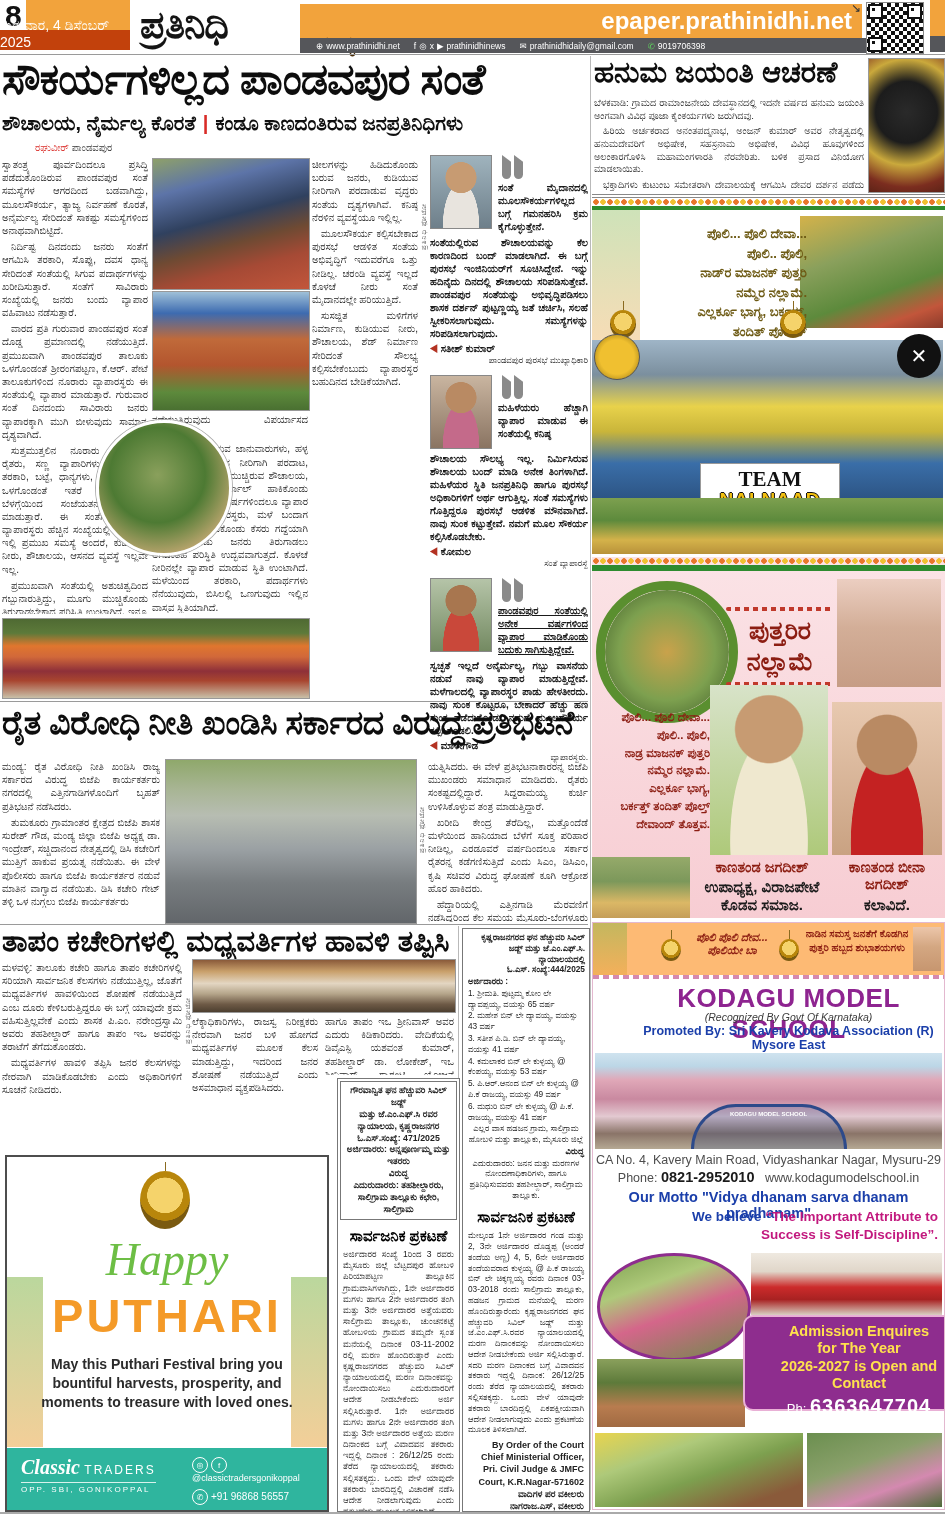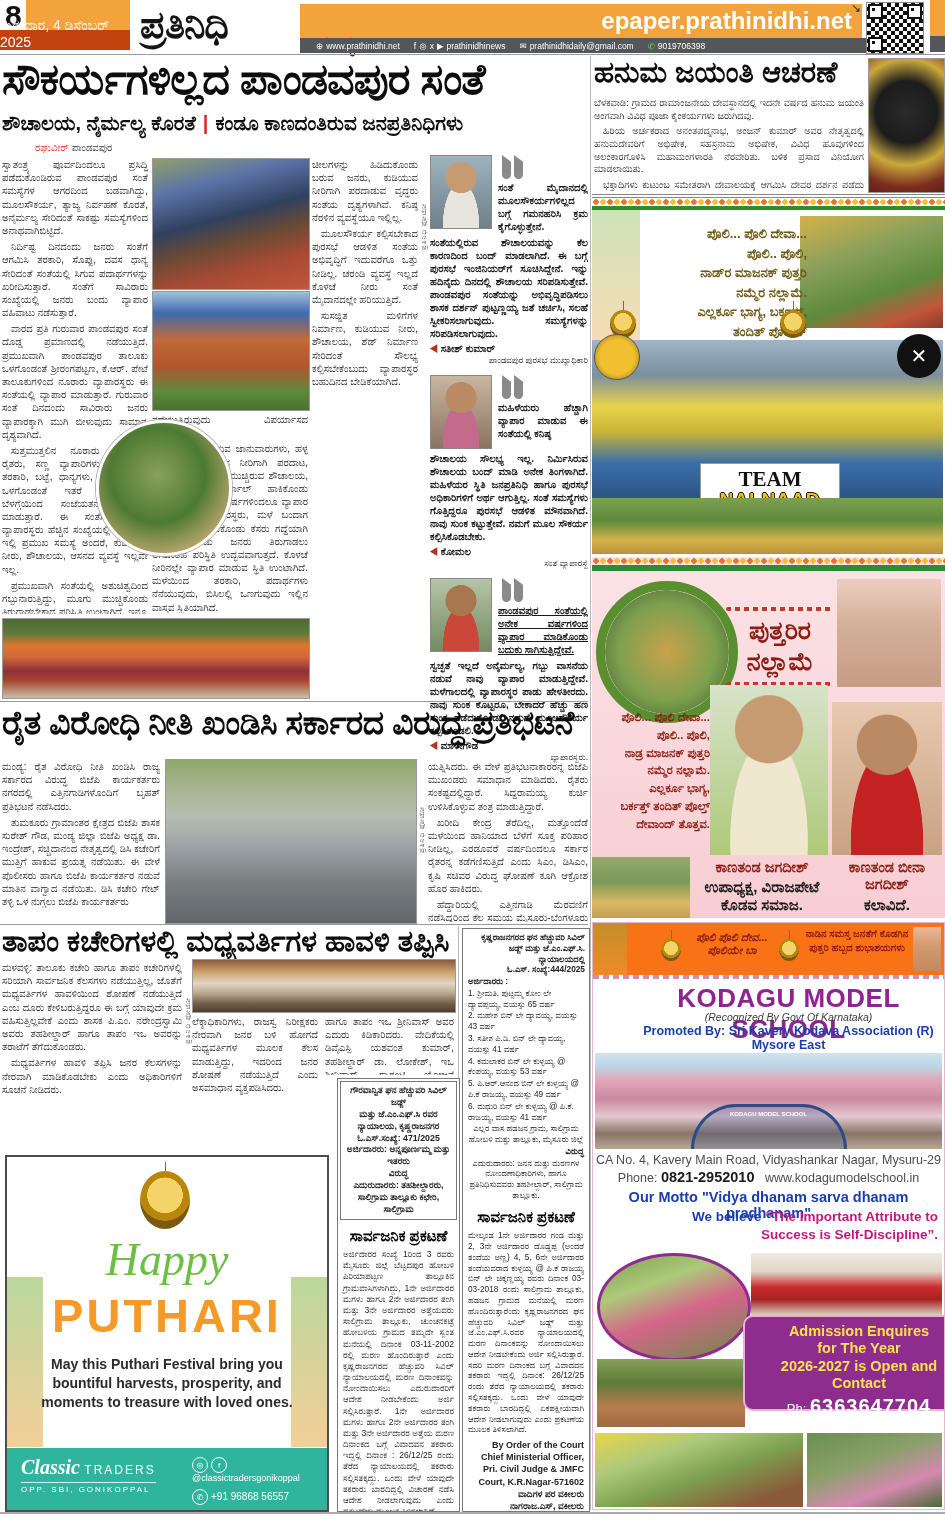--- a/index.html
+++ b/index.html
@@ -424,21 +424,21 @@
       <div class="nname">ಕಾಣತಂಡ ಜಗದೀಶ್</div>
       <div class="nrole">ಉಪಾಧ್ಯಕ್ಷ, ವಿರಾಜಪೇಟೆ ಕೊಡವ ಸಮಾಜ.</div>
     </div>
     <div class="abs" style="left:238px;top:302px;width:114px;">
       <div class="nname">ಕಾಣತಂಡ ಬೀನಾ ಜಗದೀಶ್</div>
       <div class="nrole">ಕಲಾವಿದೆ.</div>
     </div>
   </div>
 
   <div class="abs" style="left:592px;top:922px;width:353px;height:588px;background:#fff;border:1px solid #e3b8cf;box-sizing:border-box;overflow:hidden;">
-    <div class="abs" style="left:0;top:0;width:351px;height:52px;background:#f97316;">
+    <div class="abs" style="left:0;top:0;width:351px;height:52px;background:#fdba74;">
       <div class="abs paddy" style="left:0;top:0;width:34px;height:52px;opacity:.6;"></div>
       <div class="abs lamp" style="left:68px;top:16px;width:20px;height:22px;"></div>
       <div class="abs kgreet" style="left:95px;top:8px;width:88px;font-size:11px;font-style:italic;text-align:center;">
         <div>ಪೊಲಿ ಪೊಲಿ ದೇವ...</div>
         <div>ಪೊಲಿಯೇ ಬಾ</div>
       </div>
       <div class="abs lamp" style="left:186px;top:16px;width:20px;height:22px;"></div>
       <div class="abs kgreet" style="left:212px;top:4px;width:104px;font-size:10px;text-align:center;line-height:1.35;">ನಾಡಿನ ಸಮಸ್ತ ಜನತೆಗೆ ಕೊಡಗಿನ ಪುತ್ತರಿ ಹಬ್ಬದ ಶುಭಾಶಯಗಳು</div>
       <div class="abs ph ph-temple" style="left:320px;top:4px;width:28px;height:44px;border:none;"></div>
     </div>

